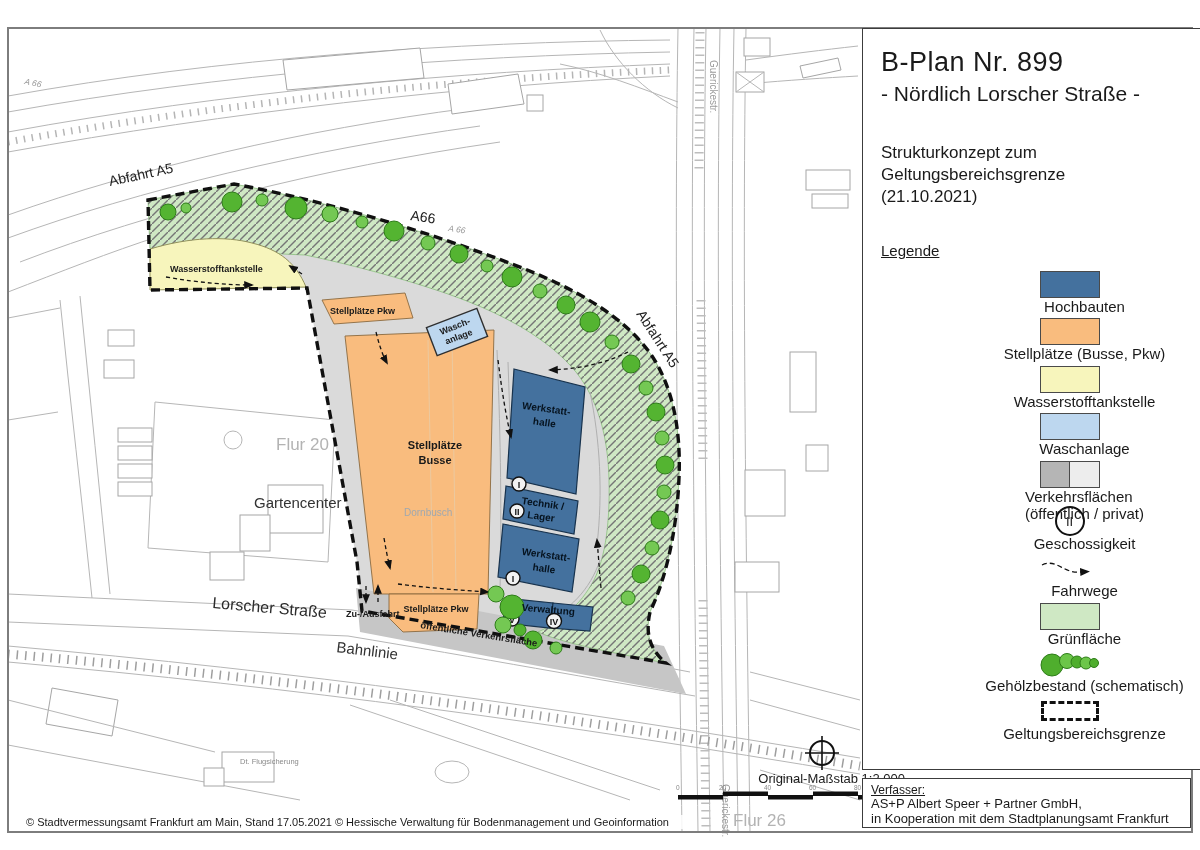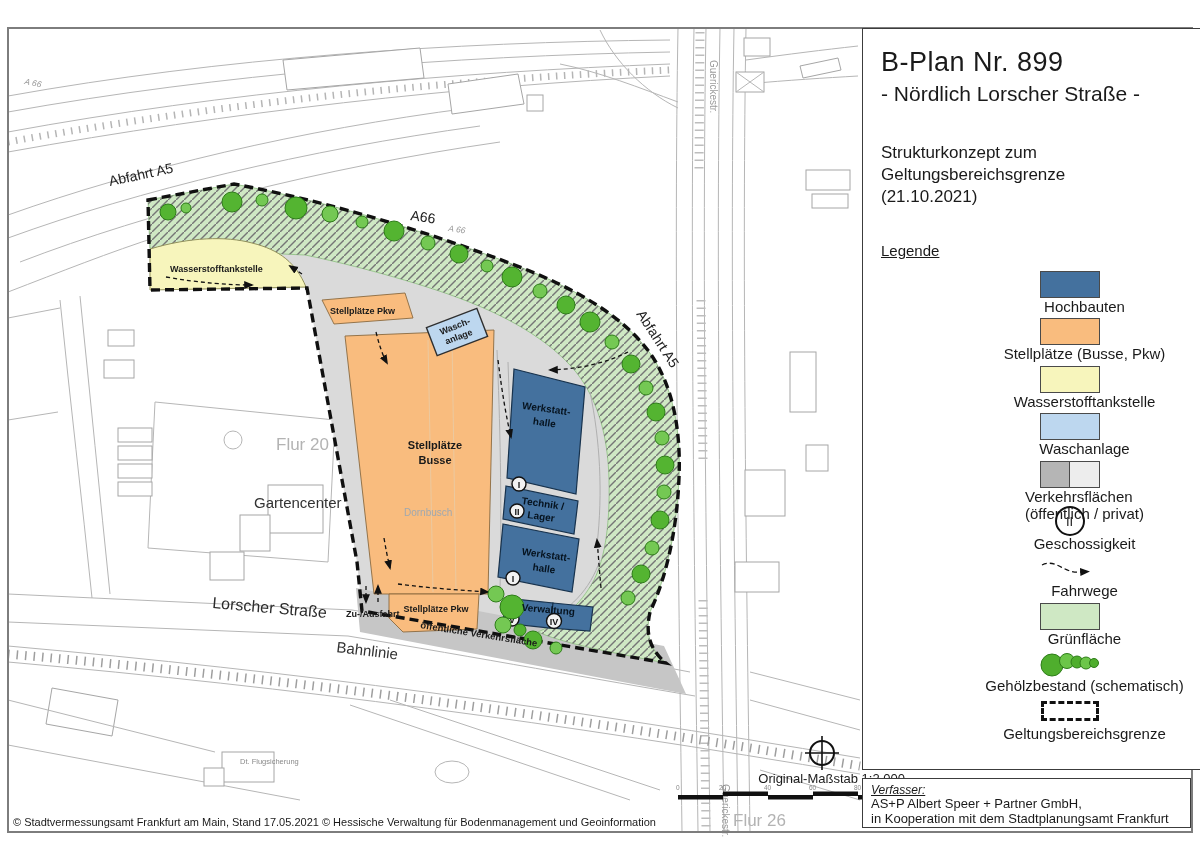--- a/index.html
+++ b/index.html
@@ -60,25 +60,25 @@
   .sw-hatch{position:relative;overflow:hidden;}
   .sw-hatch .hl{position:absolute;inset:0;
      background:repeating-linear-gradient(135deg,rgba(0,0,0,0) 0 4.5px,#767676 4.5px 6px);}
   .geo-circle{width:26px;height:26px;border:2px solid #111;border-radius:50%;
      display:flex;align-items:center;justify-content:center;font-size:13px;}
   .sw-grenze{width:58px;height:20px;border:3.5px dashed #111;box-sizing:border-box;}
 
   
   #author{position:absolute;left:862px;top:778px;width:329px;height:50px;background:#fff;
           border:1.6px solid #3c3c3c;box-sizing:border-box;padding:4px 8px;}
-  #author .vh{font-size:12px;text-decoration:underline;font-style:italic;}
+  #author .vh{font-size:12px;text-decoration:underline;}
   #author .vl{font-size:13px;line-height:14.5px;}
 
   #copyright{position:absolute;left:10px;top:815px;font-size:11px;color:#1a1a1a;
-             background:rgba(255,255,255,.85);padding:1px 3px;}
+             background:rgba(255,255,255,.85);padding:1px 16px;}
 </style>
 </head>
 <body>
 
 <div id="sheet">
 
 <svg id="mapsvg" width="1200" height="850" viewBox="0 0 1200 850">
   <defs>
     <pattern id="hatch" width="8" height="8" patternUnits="userSpaceOnUse">
       <line x1="0" y1="8" x2="8" y2="0" stroke="#767676" stroke-width="1.4"></line>

